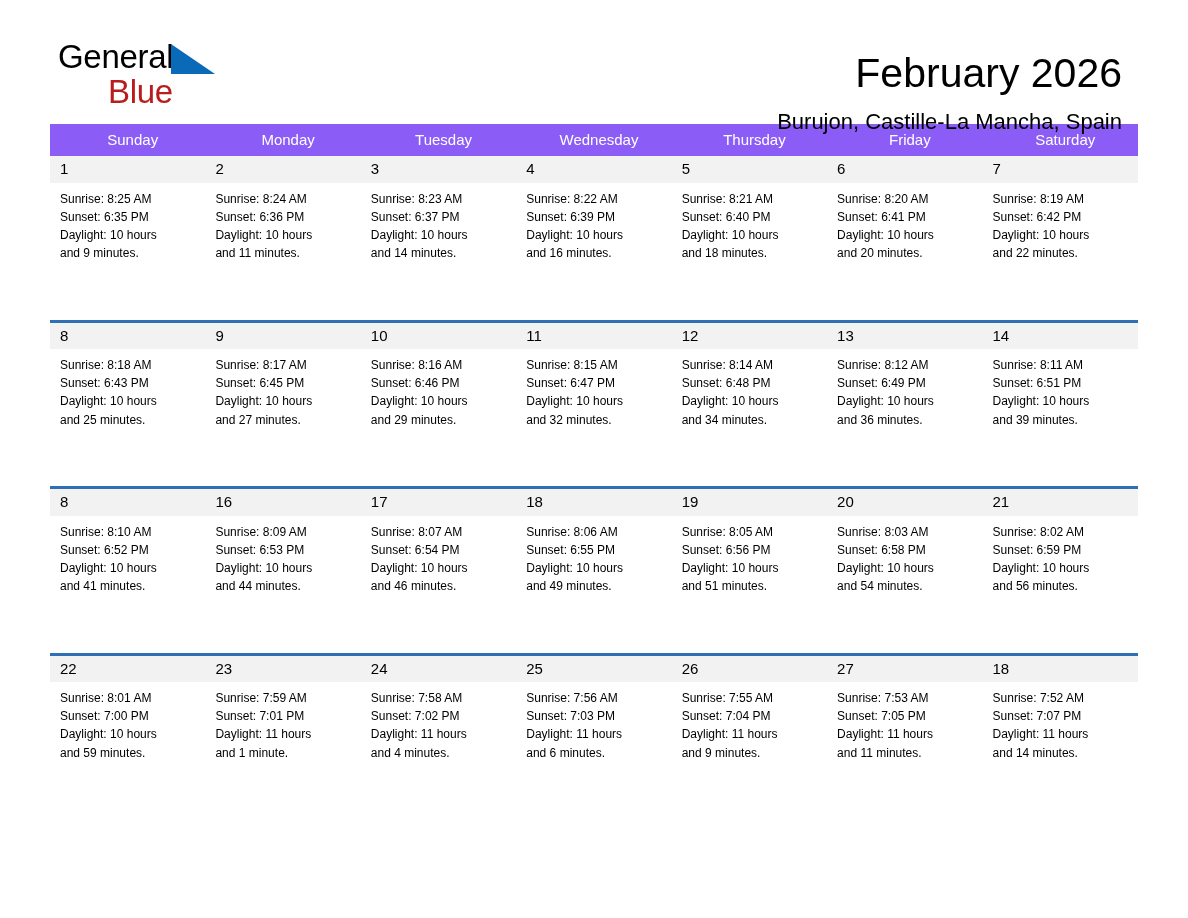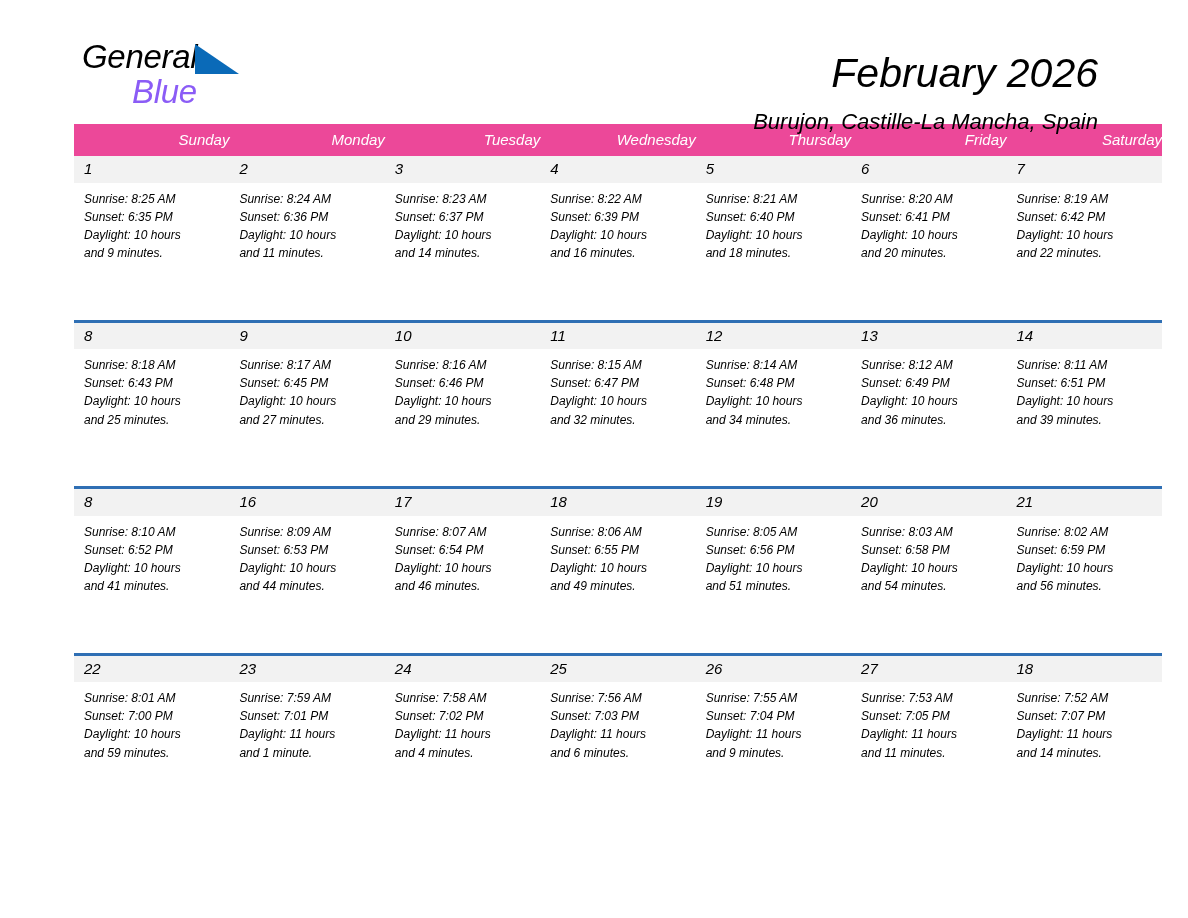--- a/index.html
+++ b/index.html
@@ -13,22 +13,21 @@
     background: #ffffff;
     font-family: "Liberation Sans", sans-serif;
     color: #000000;
     overflow: hidden;
   }
 
   .page {
     position: relative;
     width: 1188px;
     height: 918px;
-    padding: 0 74px;
-    font-style: italic;
+    padding: 0 50px;
   }
 
   
   .masthead {
     position: relative;
     height: 110px;
     padding-top: 38px;
   }
 
   .logo {
@@ -49,21 +48,21 @@
   }
   .logo-tri {
     display: inline-block;
     vertical-align: top;
     margin-left: -2px;
     margin-top: 4px;
   }
   .logo-row2 {
     display: block;
     font-size: 33px;
-    color: #8b5cf6;
+    color: #b91c1c;
     margin-top: -4px;
     margin-left: 50px;
     letter-spacing: -0.3px;
   }
 
   .title-block {
     text-align: right;
     padding-right: 4px;
   }
   .cal-title {
@@ -81,25 +80,25 @@
   }
 
   
   .calendar {
     width: 1088px;
     border-collapse: collapse;
     table-layout: fixed;
     margin-top: 14px;
   }
   .calendar th {
-    background: #ec4899;
+    background: #8b5cf6;
     color: #ffffff;
     font-weight: normal;
     font-size: 15px;
-    text-align: right;
+    text-align: center;
     padding: 7px 0 8px 10px;
     border: none;
     width: 155.4px;
   }
   .calendar td {
     vertical-align: top;
     padding: 0;
     border: none;
     height: 165px;
   }

